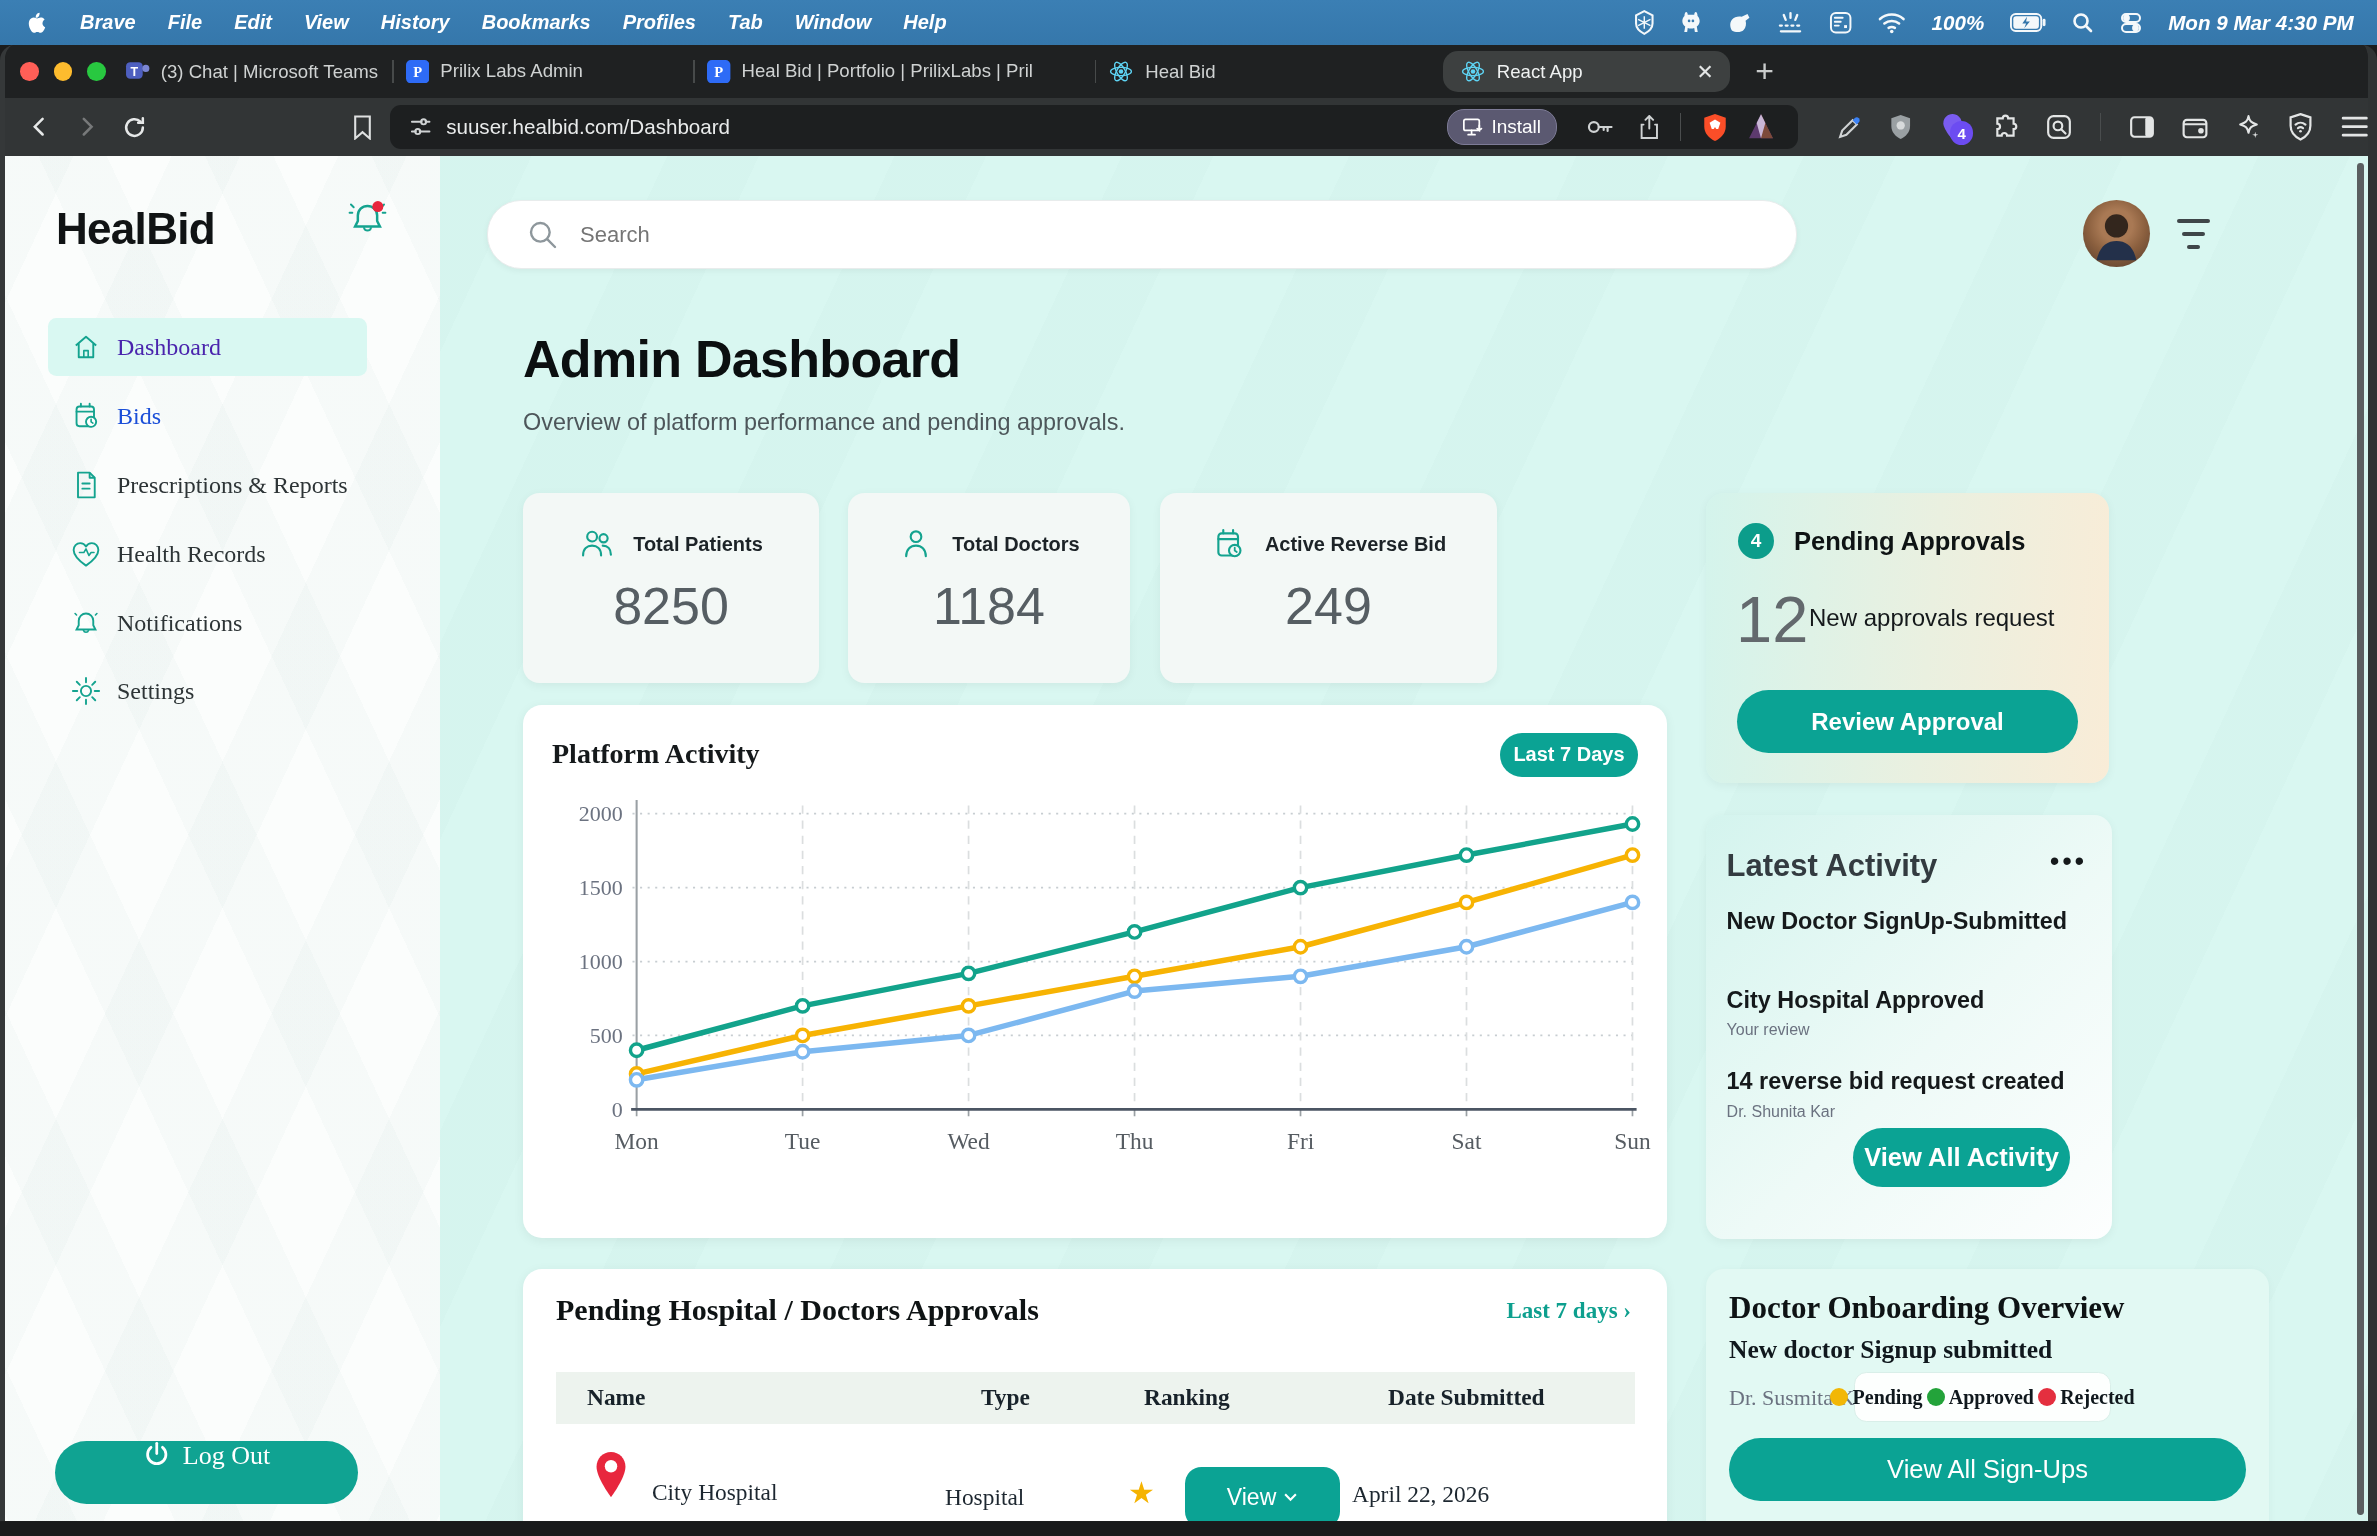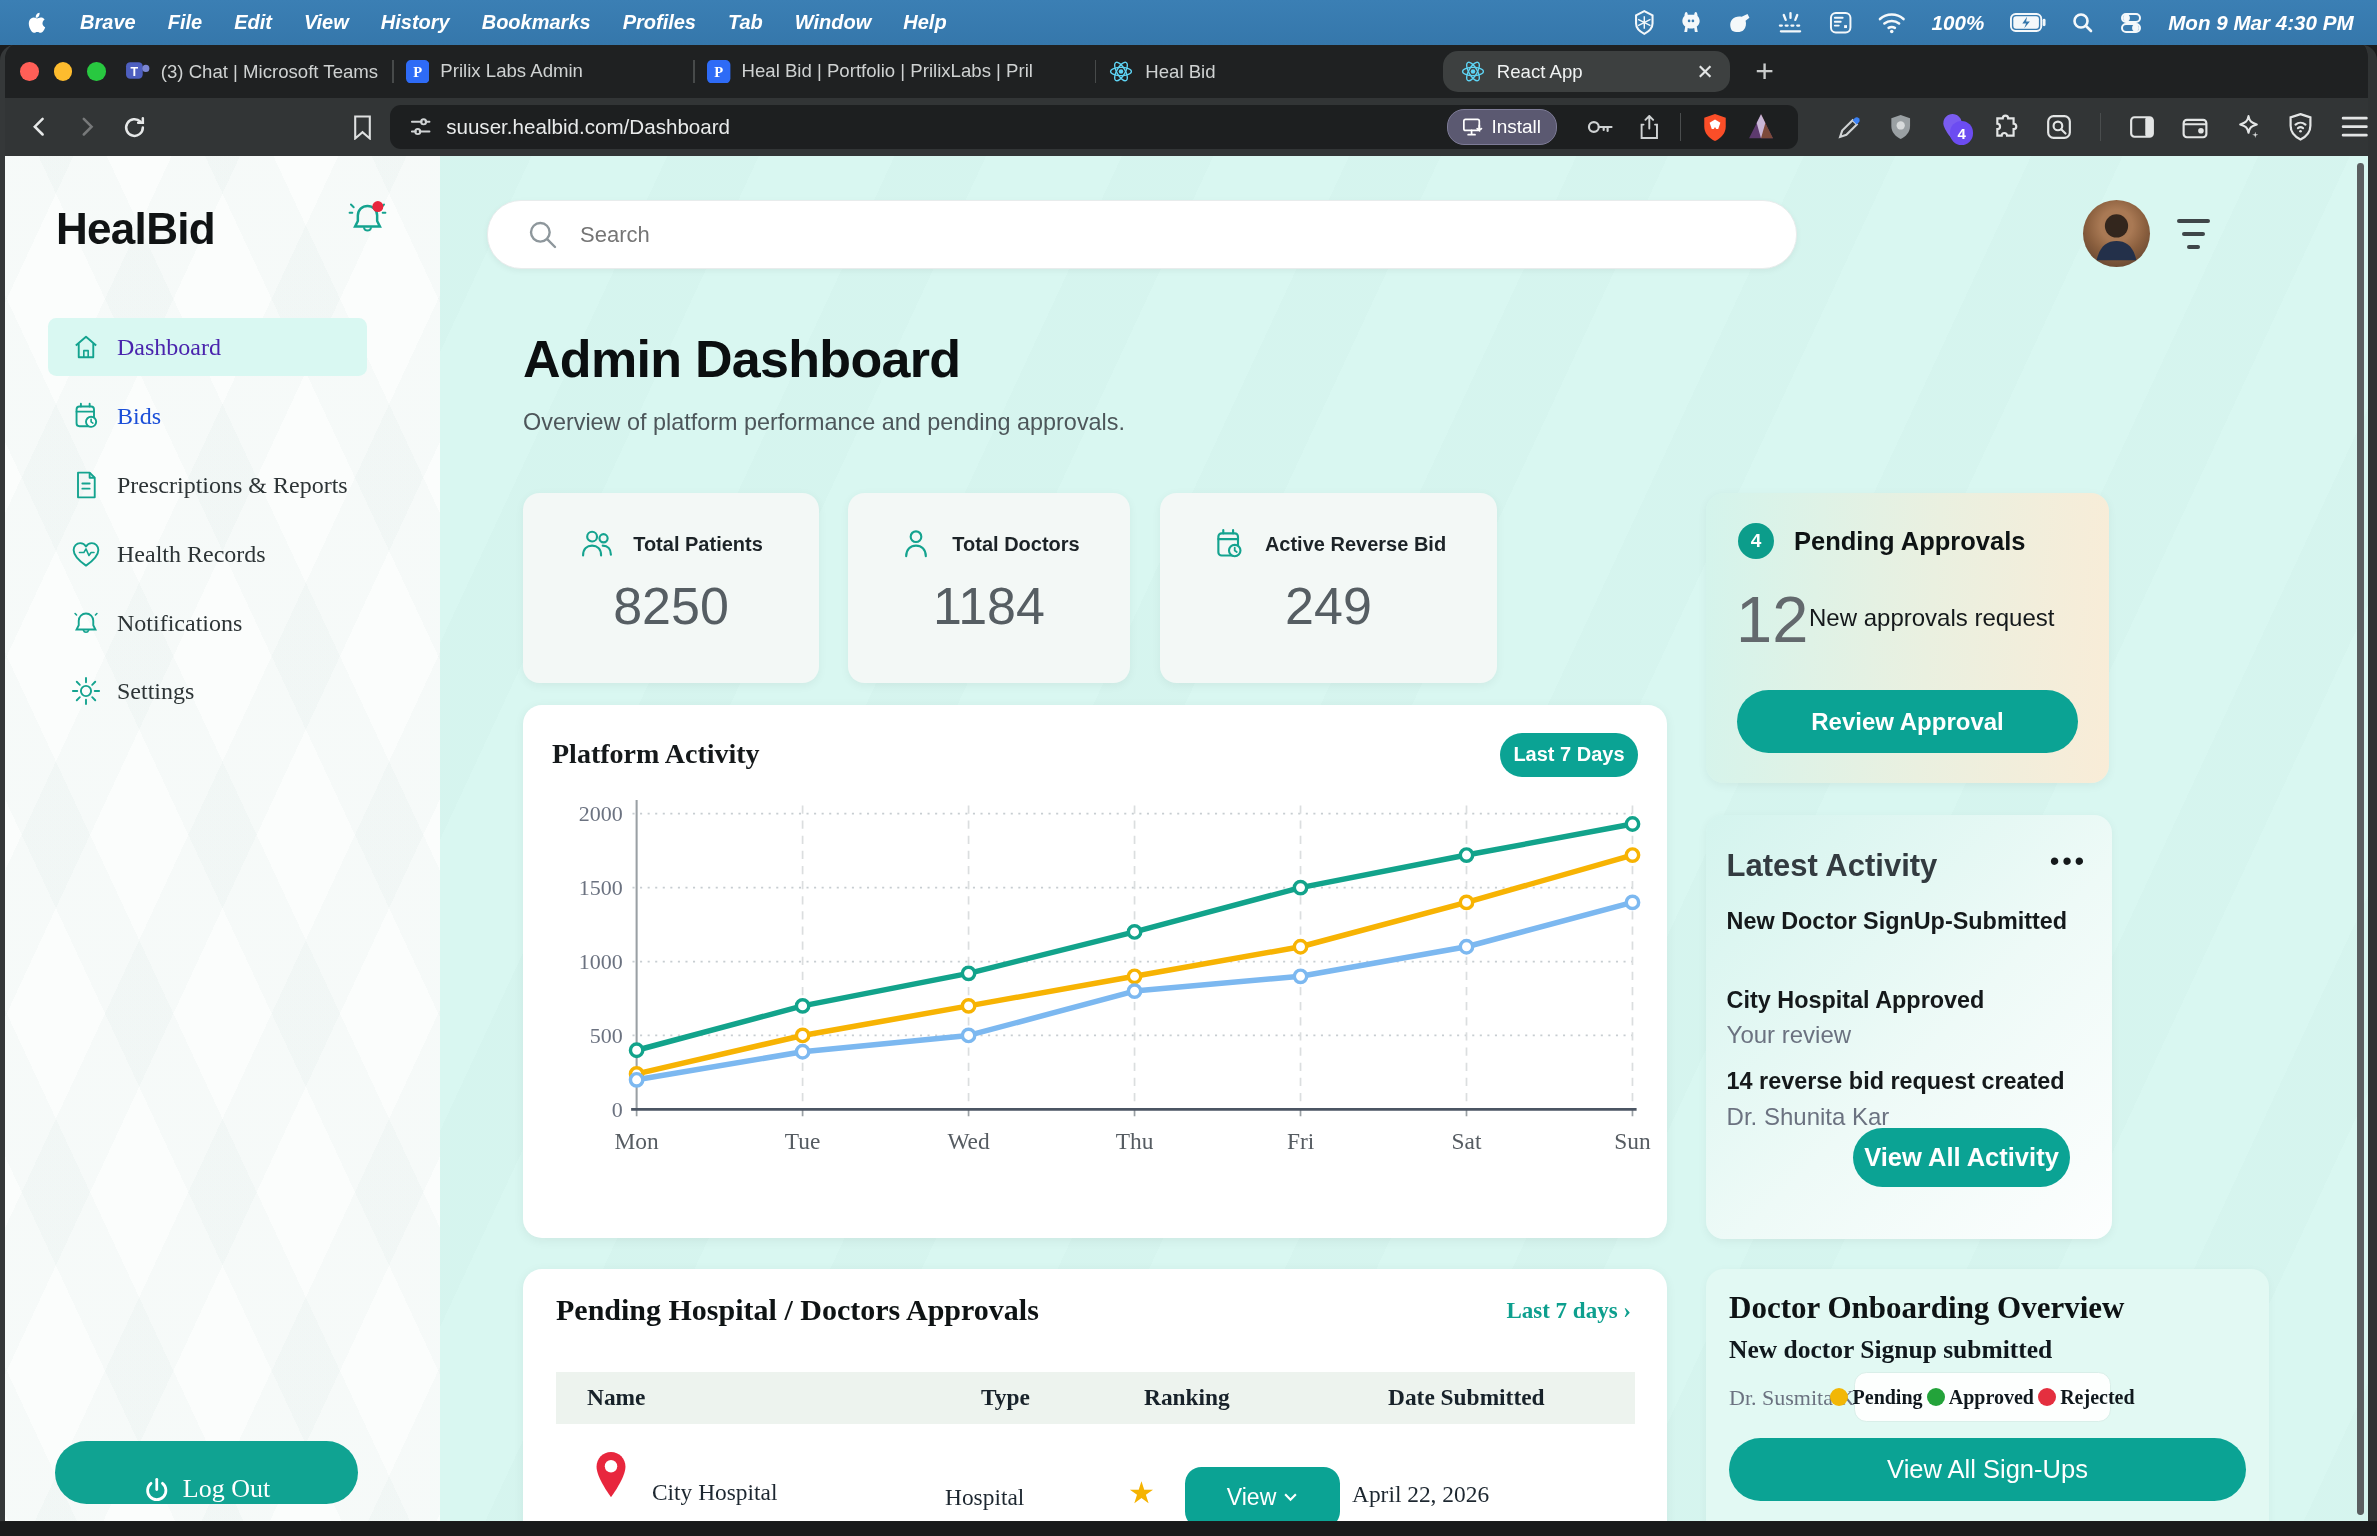--- a/index.html
+++ b/index.html
@@ -48,21 +48,21 @@
                      repeating-linear-gradient(245deg,rgba(0,90,80,.02) 0 62px,transparent 62px 151px);}
   .main{position:relative;flex:1;background:#d9f7f1;
     background-image:repeating-linear-gradient(115deg,rgba(0,90,80,.015) 0 83px,transparent 83px 206px);overflow:hidden;}
 
   .logo{left:51px;top:48px;font-size:44px;font-weight:700;color:#101314;letter-spacing:-0.7px;}
   .navitem{left:43px;width:319px;height:58px;border-radius:8.3px;display:flex;align-items:center;
     font-family:"Liberation Serif",serif;font-size:24px;color:#2d3436;}
   .navitem .nicon{margin:0 15px 0 22px;}
   .navitem.active{background:#d9f8f2;}
   .logout{left:50px;top:1285px;width:303px;height:63px;border-radius:32px;background:#10a392;
-    display:flex;align-items:flex-end;justify-content:center;gap:12.4px;color:#fff;
+    display:flex;align-items:flex-start;justify-content:center;gap:12.4px;color:#fff;
     font-family:"Liberation Serif",serif;font-size:26px;}
 
   .searchbar{left:47px;top:44px;width:1308px;height:67px;background:#fff;border-radius:34px;
     border:0.7px solid #e8ecec;box-shadow:0 2.1px 6.9px rgba(0,0,0,.05);display:flex;align-items:center;}
   .searchbar input{border:none;outline:none;background:transparent;font-size:22px;color:#374151;
     font-family:"Liberation Sans",sans-serif;width:1101px;}
   .avatar{left:1643px;top:44px;width:67px;height:67px;border-radius:50%;overflow:hidden;
     background:radial-gradient(circle at 50% 38%,#a97954 0 30%,#8a5f3e 55%,#51382a 100%);}
   .filtericon{left:1737px;top:63px;display:flex;flex-direction:column;align-items:center;gap:9px;}
   .filtericon i{display:block;height:4.1px;border-radius:2.1px;background:#3f4649;}
@@ -87,21 +87,21 @@
   .chartcard{left:83px;top:549px;width:1144px;height:533px;background:#fff;border-radius:19px;
     box-shadow:0 2.8px 11px rgba(0,0,0,.06);}
   .charttitle{position:absolute;left:29px;top:33px;font-family:"Liberation Serif",serif;font-size:28px;font-weight:700;color:#15191b;}
   .chartbtn{position:absolute;right:29px;top:27.5px;width:138px;height:44px;font-size:20px;}
 
   .latestcard{left:1266px;top:659px;width:406px;height:424px;border-radius:18px;
     background:linear-gradient(135deg,#d4f4ee 0%,#eefaf7 55%,#fdfefe 100%);box-shadow:0 2.8px 9.6px rgba(0,0,0,.05);}
   .latitle{position:absolute;left:20.6px;top:33px;font-size:31px;font-weight:700;color:#333b40;}
   .ladots{position:absolute;right:25px;top:30px;font-size:27.5px;color:#15191b;letter-spacing:2.8px;}
   .laitem-t{position:absolute;left:20.6px;font-size:23.4px;font-weight:700;color:#15191b;}
-  .laitem-s{position:absolute;left:20.6px;font-size:24px;color:#6b7280;text-align:right;}
+  .laitem-s{position:absolute;left:20.6px;font-size:16px;color:#6b7280;text-align:right;}
   .labtn{left:147px;top:313px;width:217px;height:59px;font-size:25.5px;}
 
   .tablecard{left:83px;top:1113px;width:1144px;height:427px;background:#fff;border-radius:19px;
     box-shadow:0 2.8px 11px rgba(0,0,0,.06);}
   .tbltitle{position:absolute;left:33px;top:24px;font-family:"Liberation Serif",serif;font-size:30px;font-weight:700;color:#0e1314;}
   .tbllink{position:absolute;right:36px;top:29px;font-family:"Liberation Serif",serif;font-size:23px;font-weight:700;color:#0d9f8e;}
   .thead{position:absolute;left:33px;top:103px;width:1079px;height:52px;background:#edf3ee;}
   .th{position:absolute;top:12.4px;font-family:"Liberation Serif",serif;font-size:23.4px;font-weight:700;color:#18222a;}
   .td{position:absolute;font-family:"Liberation Serif",serif;font-size:23.4px;color:#1d2730;}
   .viewbtn{position:absolute;left:662px;top:198px;width:155px;height:61px;border-radius:16.5px;font-size:23px;font-weight:400;gap:6.9px;}

